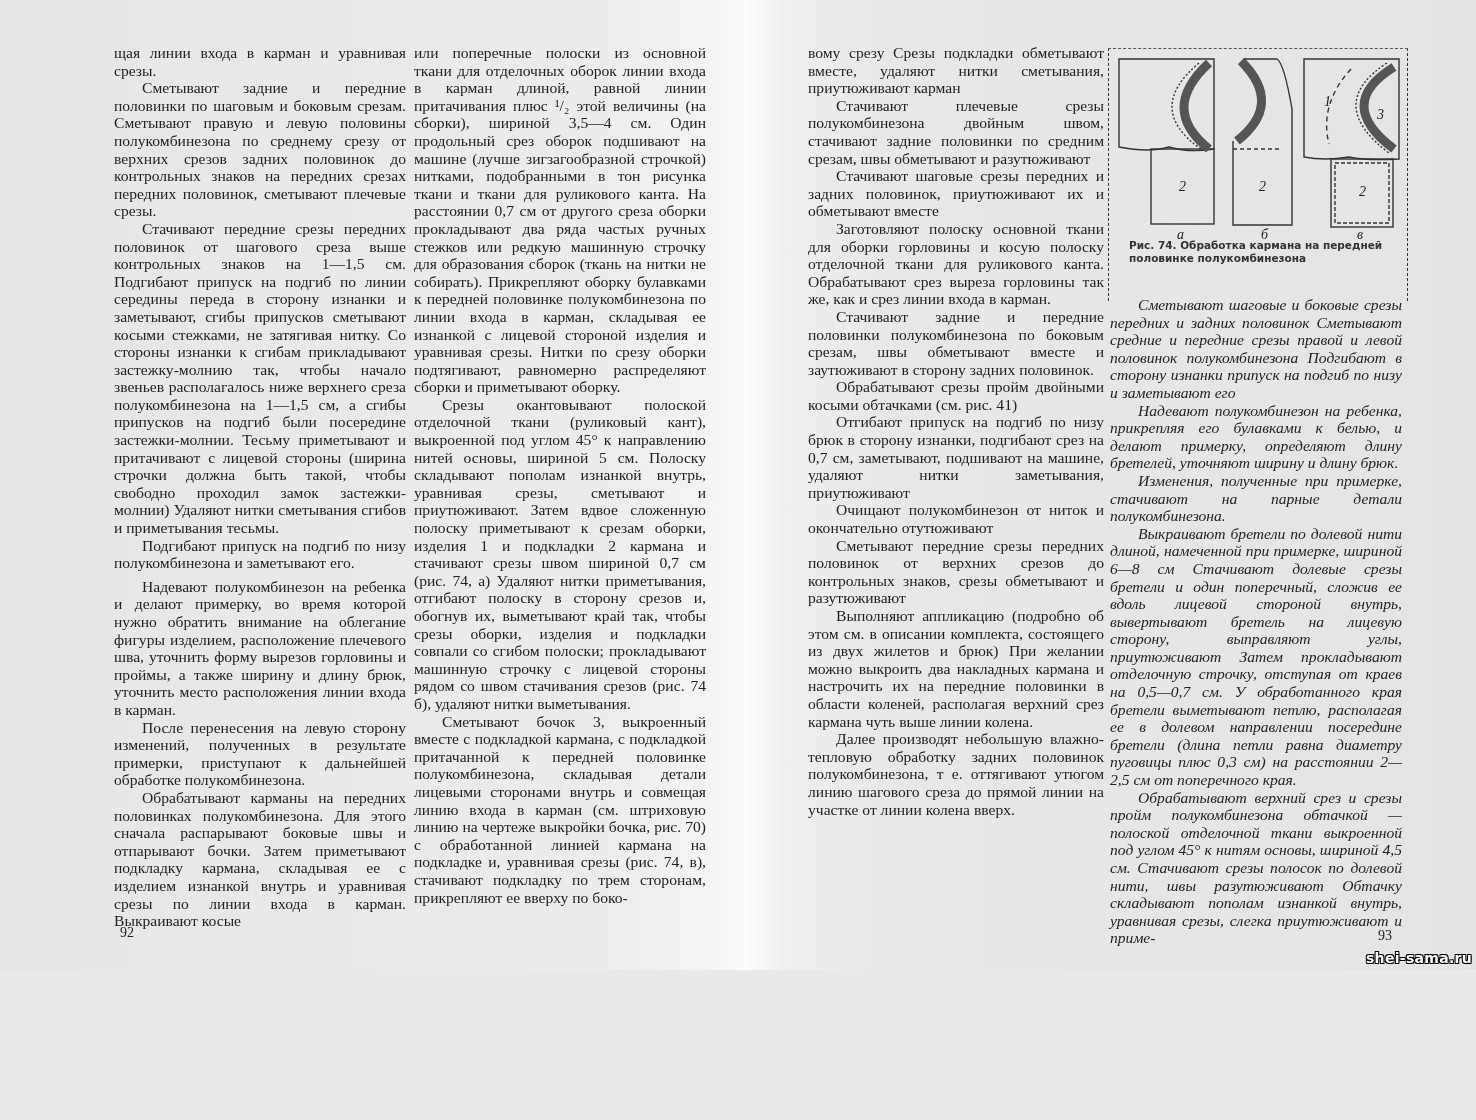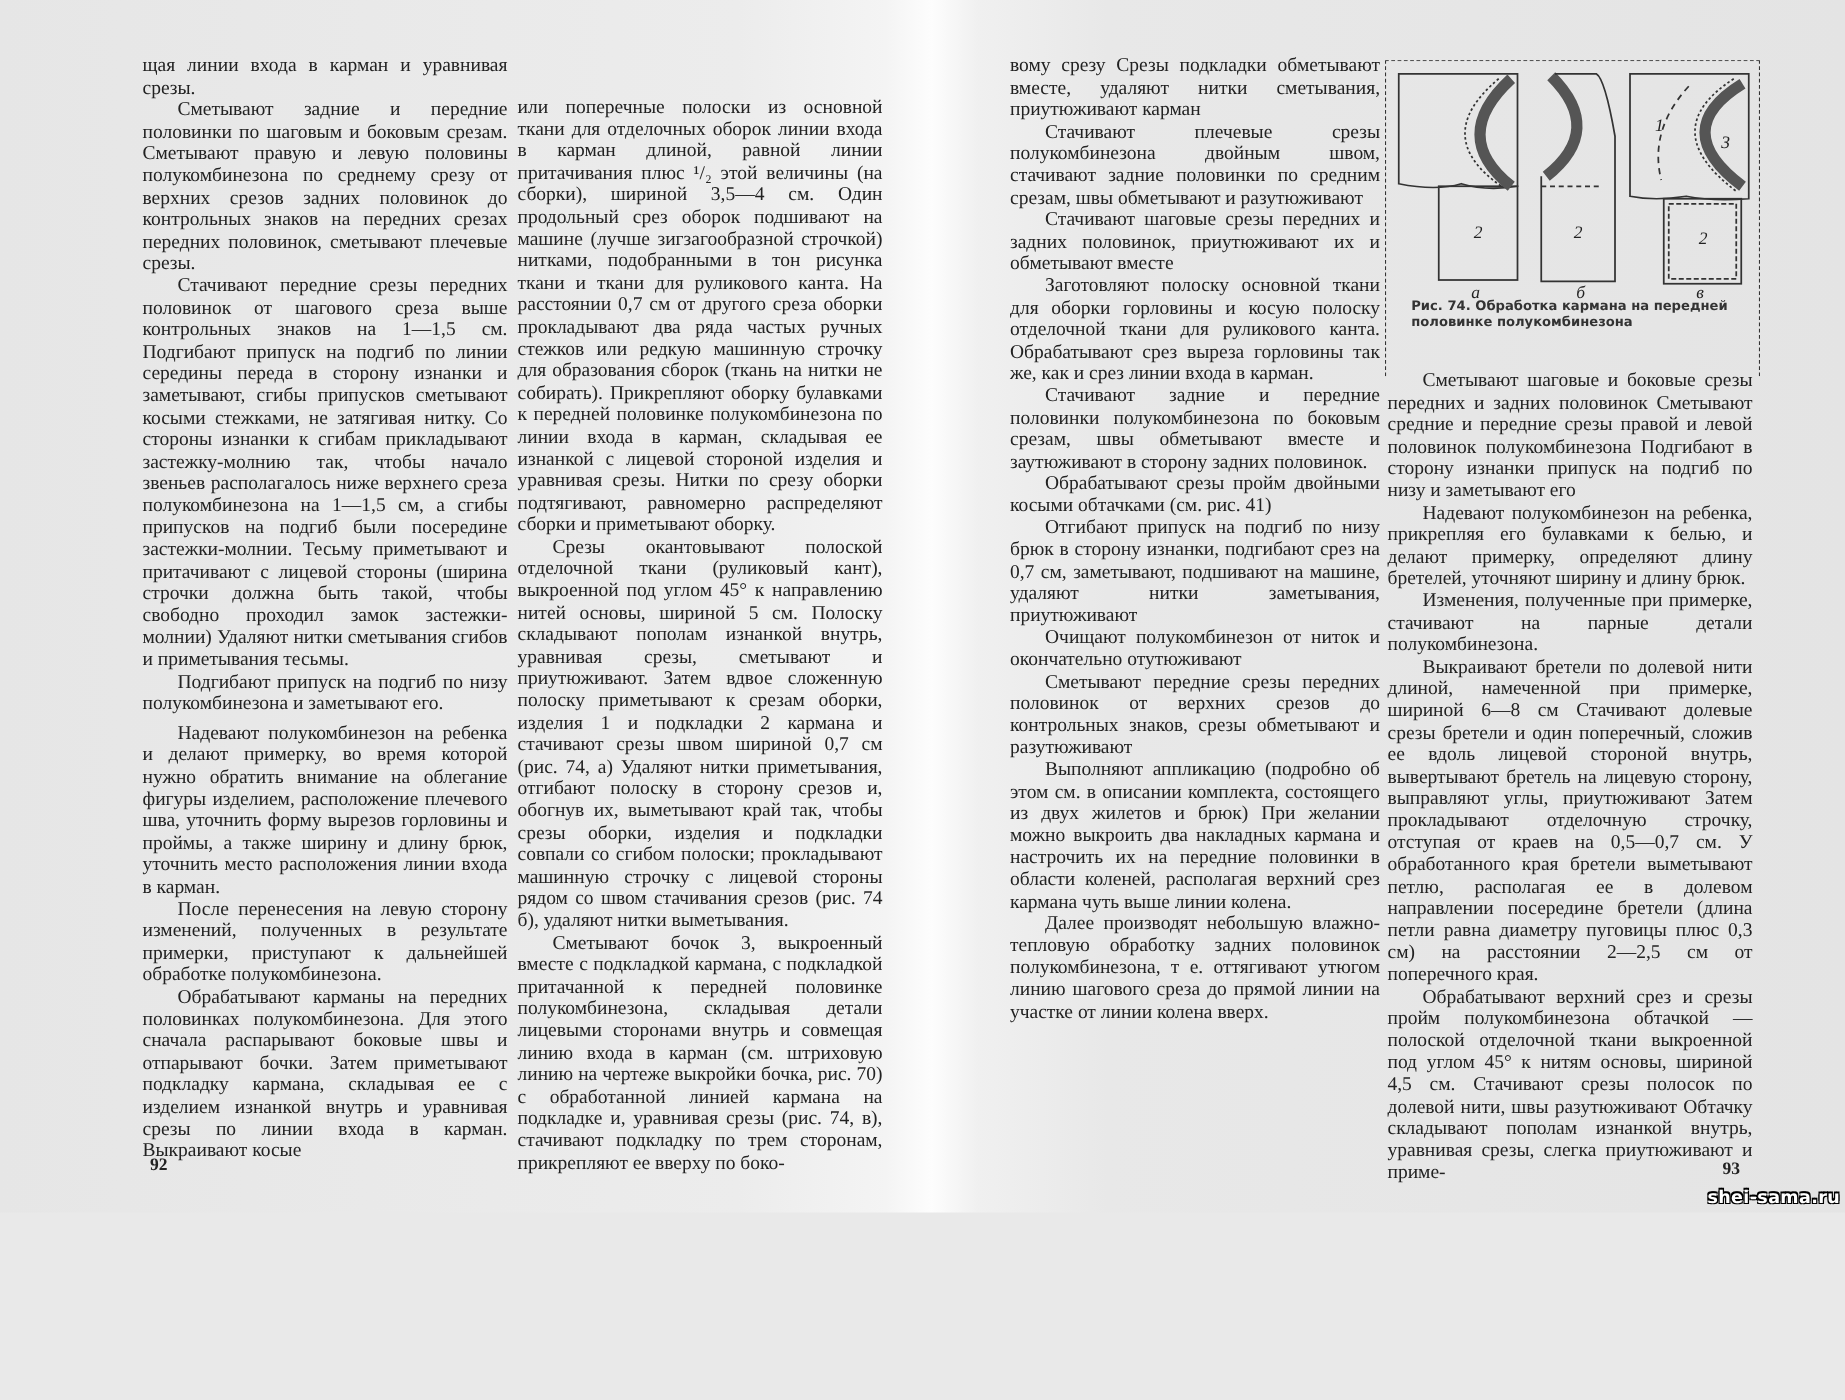--- a/index.html
+++ b/index.html
@@ -13,24 +13,24 @@
   .spread { position: absolute; left: 0; top: 0; width: 1476px; height: 970px;
     background: linear-gradient(90deg, #e6e6e6 0%, #ececec 40%, #f4f4f4 48%, #fdfdfd 50.5%, #f0f0f0 53%, #e8e8e8 60%, #e4e4e4 100%); }
   .page { position: absolute; top: 0; height: 1120px; }
   .page.left { left: 0; width: 738px; }
   .page.right { left: 738px; width: 738px; }
   .col { position: absolute; top: 44px; width: 292px; font-size: 15.6px; line-height: 17.6px; text-align: justify; hyphens: manual; }
   .col p { margin: 0; text-indent: 28px; }
   .col p.cont { text-indent: 0; }
   .col p.gap { margin-top: 6px; }
   .left .c1 { left: 114px; }
-  .left .c2 { left: 414px; margin-top: 33px; }
+  .left .c2 { left: 414px; }
   .right .c1 { left: 70px; width: 296px; }
-  .right .c2 { left: 372px; width: 292px; top: 296px; }
-  .pnum { position: absolute; font-size: 14px; font-weight: bold; }
+  .right .c2 { left: 372px; width: 292px; top: 296px; font-style: italic; }
+  .pnum { position: absolute; font-size: 14px; font-weight: normal; }
   .left .pnum { left: 120px; top: 925px; }
   .right .pnum { left: 640px; top: 928px; }
   .figure { position: absolute; left: 370px; top: 48px; width: 298px; height: 252px;
     border-left: 1.5px dashed #333; border-right: 1.5px dashed #333; border-top: 1px dashed #555; }
   .figure svg { position: absolute; left: 0; top: 0; }
   .fig-label { position: absolute; font-style: italic; font-size: 14px; }
   .caption { position: absolute; left: 20px; top: 190px; width: 270px;
     font-family: "DejaVu Sans", sans-serif; font-size: 10.5px; font-weight: bold; line-height: 13px; color: #333; }
   .watermark { position: absolute; right: 4px; bottom: 4px; font-family: "DejaVu Sans", sans-serif;
     font-weight: bold; font-size: 14px; color: #fff; background: transparent;

